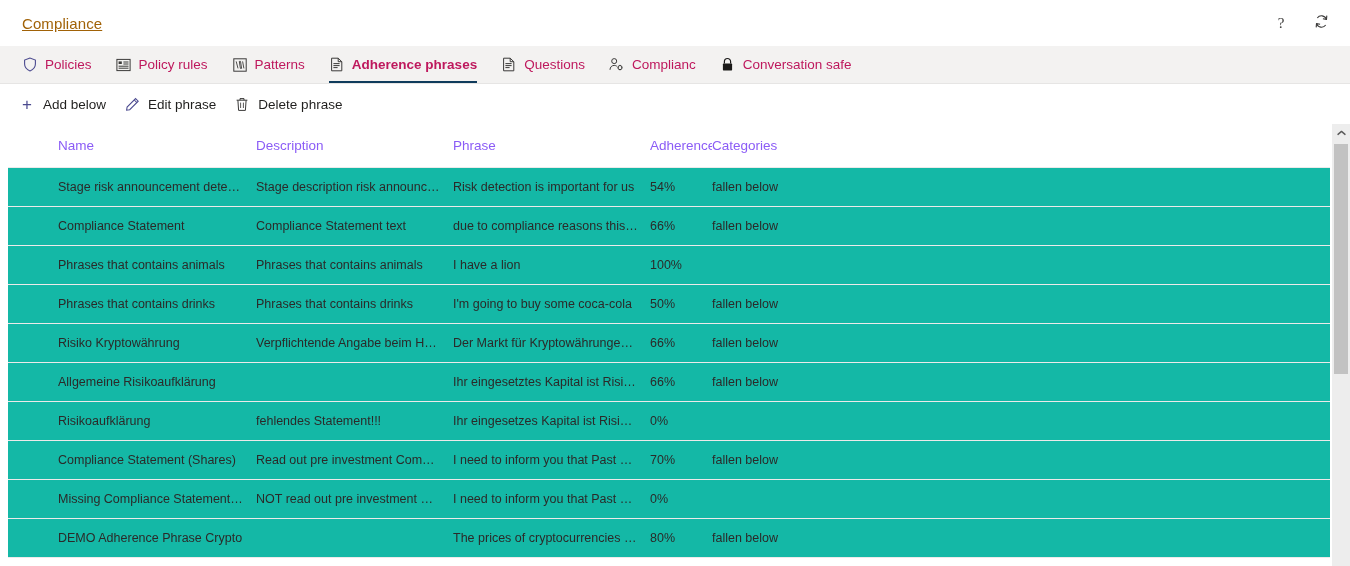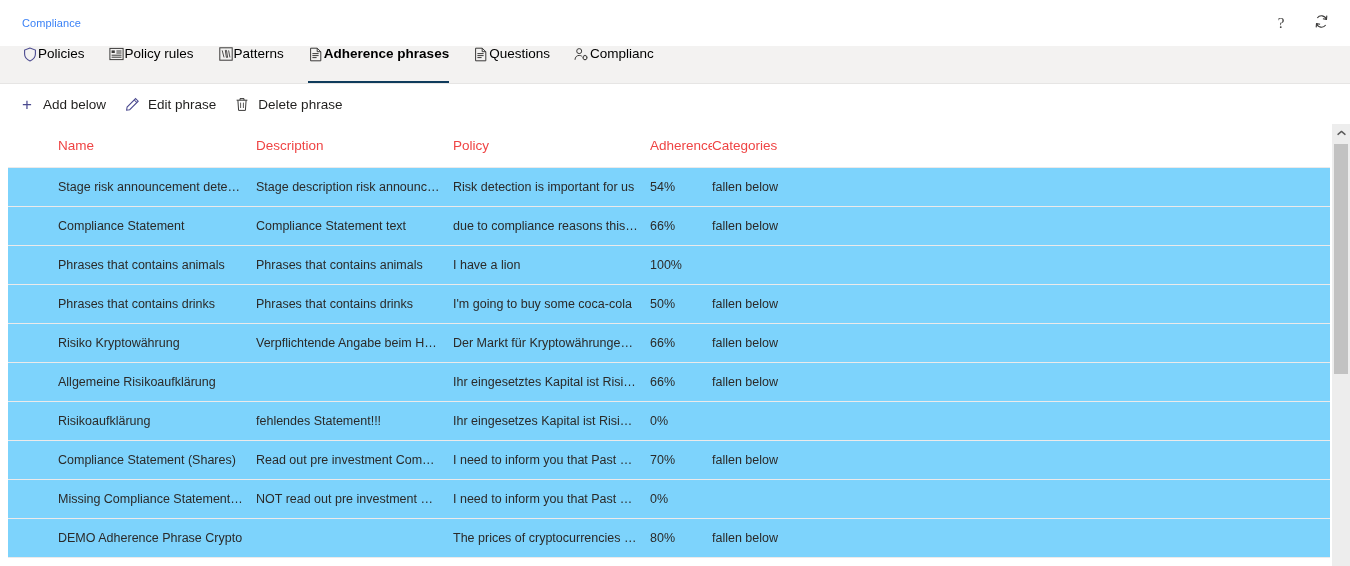--- a/index.html
+++ b/index.html
@@ -19,24 +19,25 @@
   
   .titlebar {
     height: 46px;
     background: #ffffff;
     display: flex;
     align-items: center;
     padding: 0 14px 0 22px;
     box-sizing: border-box;
   }
   .title-text {
-    font-size: 11px;
-    color: #3b82f6;
+    font-size: 15px;
+    color: #a16207;
     font-weight: 400;
     letter-spacing: .1px;
+    text-decoration: underline;
   }
   .titlebar-spacer { flex: 1 1 auto; }
   .titlebar-actions {
     display: flex;
     align-items: center;
     gap: 10px;
   }
   .tb-btn {
     width: 30px;
     height: 30px;
@@ -61,23 +62,25 @@
     height: 38px;
     background: #f3f2f1;
     border-bottom: 1px solid #e6e5e4;
     display: flex;
     align-items: stretch;
     padding-left: 10px;
     box-sizing: border-box;
   }
   .tab {
     display: flex;
+    align-items: center;
+    gap: 7px;
     padding: 0 12px;
     font-size: 13.5px;
-    color: #000000;
+    color: #be185d;
     cursor: pointer;
     position: relative;
     white-space: nowrap;
     background: transparent;
     border: none;
     font-family: "Liberation Sans", sans-serif;
   }
   .tab.active { font-weight: 700; }
   .tab.active::after {
     content: "";
@@ -159,33 +162,33 @@
     display: flex;
     align-items: center;
     height: 44px;
     background: #ffffff;
     border-bottom: 1px solid #ebeaea;
     padding-left: 50px;
     box-sizing: border-box;
   }
   .hdr-cell {
     font-size: 13.5px;
-    color: #ef4444;
+    color: #8b5cf6;
     font-weight: 400;
     overflow: hidden;
     white-space: nowrap;
     padding-right: 12px;
     box-sizing: border-box;
   }
 
   .grid-row {
     display: flex;
     align-items: center;
     height: 39px;
-    background: #7dd3fc;
+    background: #14b8a6;
     border-bottom: 1px solid #eceaea;
     padding-left: 50px;
     box-sizing: border-box;
     cursor: pointer;
   }
   .cell {
     font-size: 12.5px;
     color: #2b2a29;
     overflow: hidden;
     white-space: nowrap;
@@ -321,20 +324,29 @@
       <svg width="15" height="15" viewBox="0 0 15 15" fill="none" stroke="#3b3a39" stroke-width="1">
         <circle cx="5.2" cy="4.1" r="2.5"></circle>
         <path d="M1.0 12.8c0-2.7 1.9-4.4 4.2-4.4 1.0 0 1.9.3 2.6.8"></path>
         <circle cx="11.0" cy="10.6" r="2.1"></circle>
         <path d="M11 7.9v.9M11 12.4v.9M8.9 10.6h.9M12.2 10.6h.9" stroke-width="0.9"></path>
       </svg>
     </span>
     <span>Complianc</span>
   </button>
 
+  <button class="tab">
+    <span class="tab-icon">
+      <svg width="13" height="15" viewBox="0 0 13 15" fill="none">
+        <path d="M3.4 6.6V4.6a3.1 3.1 0 0 1 6.2 0v2.0" stroke="#1b1a19" stroke-width="1.2" fill="none"></path>
+        <rect x="1.9" y="6.6" width="9.2" height="6.8" rx="0.6" fill="#1b1a19"></rect>
+      </svg>
+    </span>
+    <span>Conversation safe</span>
+  </button>
 
 </div>
 
 <div class="cmdbar">
 
   <button class="cmd">
     <span class="cmd-icon">
       <span class="cmd-plus">+</span>
     </span>
     <span>Add below</span>
@@ -365,21 +377,21 @@
 </div>
 
 <div class="list-region">
 
   <div class="list-viewport">
     <div class="list-inner">
 
       <div class="hdr-row">
         <div class="hdr-cell col-name">Name</div>
         <div class="hdr-cell col-desc">Description</div>
-        <div class="hdr-cell col-phrase">Policy</div>
+        <div class="hdr-cell col-phrase">Phrase</div>
         <div class="hdr-cell col-adherence">Adherence</div>
         <div class="hdr-cell col-contained">Categories</div>
       </div>
 
       <div class="grid-row">
         <div class="cell col-name">Stage risk announcement detection</div>
         <div class="cell col-desc">Stage description risk announceme...</div>
         <div class="cell col-phrase">Risk detection is important for us</div>
         <div class="cell col-adherence">54%</div>
         <div class="cell col-contained">fallen below</div>

